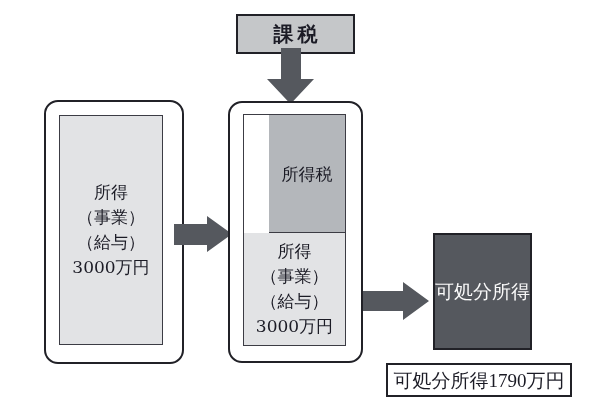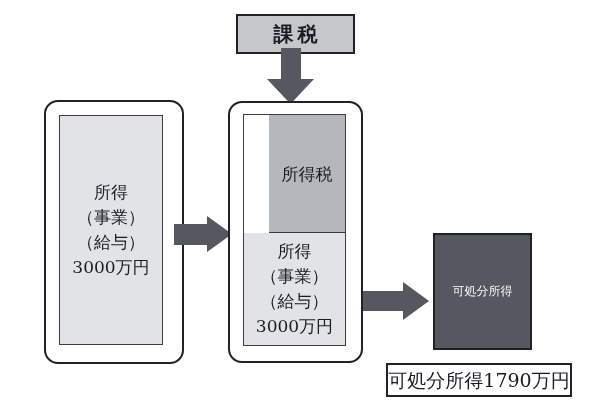--- a/index.html
+++ b/index.html
@@ -89,36 +89,37 @@
   .dark-box {
     position: absolute;
     left: 433px; top: 233px;
     width: 99px; height: 117px;
     box-sizing: border-box;
     background: var(--c-dark-fill, #55585e);
     border: 2px solid var(--c-box-border, #212127);
     display: flex; flex-direction: column; align-items: center; justify-content: center;
     color: var(--c-text-light, #fafafa);
   }
-  .dark-box .box-line { font-size: 12px; line-height: 27px; }
+  .dark-box .box-line { font-size: 19px; line-height: 27px; }
 
   
   .caption-box {
     position: absolute;
     left: 386px; top: 363px;
     width: 186px; height: 34px;
     box-sizing: border-box;
     background: #ffffff;
     border: 2px solid var(--c-box-border, #212127);
     display: flex; align-items: center; justify-content: center;
   }
   .caption-box .lbl {
     font-size: 19px;
     line-height: 1;
     white-space: nowrap;
+    font-family: Liberation Serif, serif;
   }
 </style>
 </head>
 <body>
 
 <div class="canvas">
 
   <div class="kazei-box">
     <span class="lbl">課税</span>
   </div>

